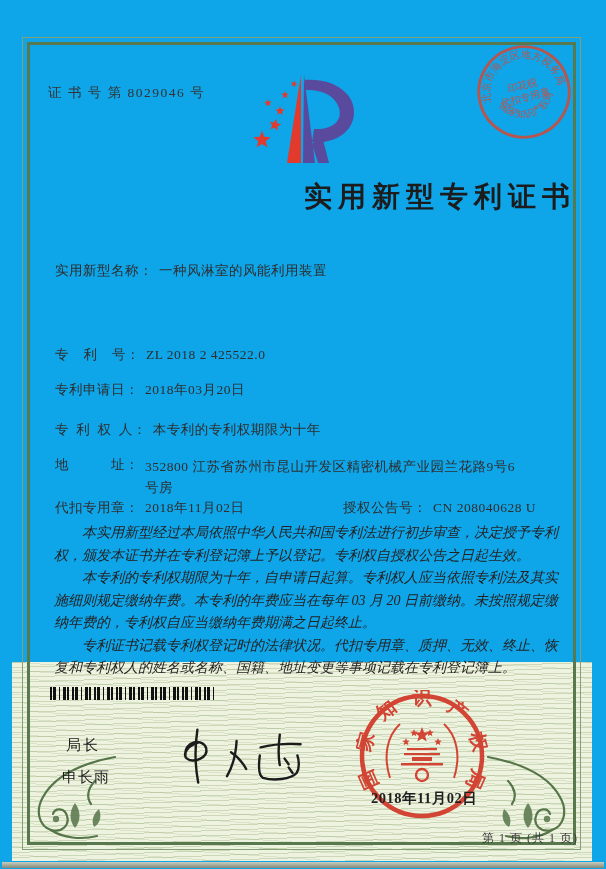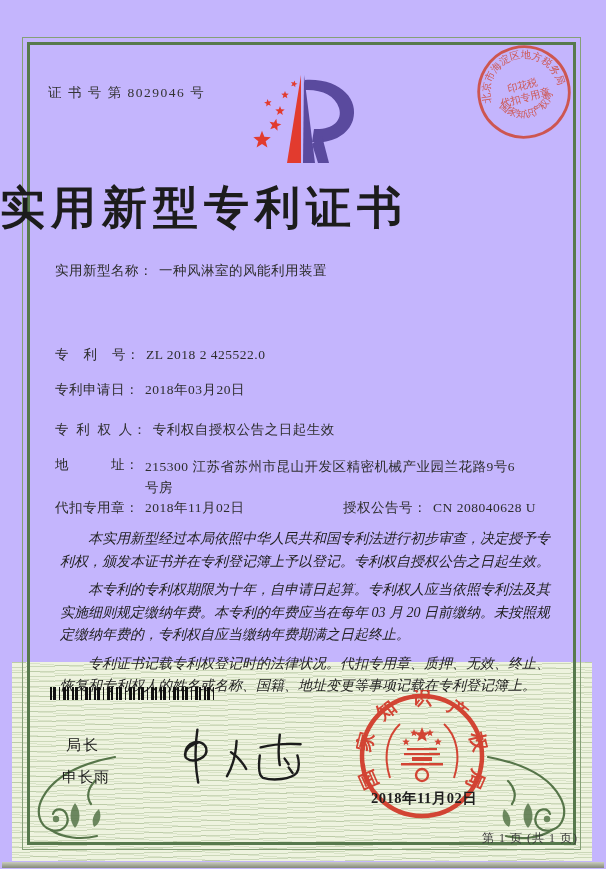--- a/index.html
+++ b/index.html
@@ -1,47 +1,47 @@
 <!DOCTYPE html>
 <html><head>
 <meta charset="utf-8">
 <style>
   html,body{margin:0;padding:0;}
   body{
     width:606px;height:869px;position:relative;
     background:#efeeea;
     font-family:"Liberation Serif","DejaVu Serif",serif;
   }
-  .page{position:absolute;inset:0;background:#c4b5fd;overflow:hidden;}
+  .page{position:absolute;inset:0;background:#0ea5e9;overflow:hidden;}
   .page-edge{position:absolute;left:2px;right:2px;bottom:1px;height:6px;
     background:linear-gradient(#c9cdbd,#84897a);}
   .guilloche{position:absolute;left:12px;right:14px;top:662px;bottom:8px;
     background-color:#eef3df;
     background-image:
       repeating-linear-gradient(178deg, rgba(122,152,94,0.30) 0 1px, rgba(0,0,0,0) 1px 5px),
       repeating-linear-gradient(184deg, rgba(122,152,94,0.18) 0 1px, rgba(0,0,0,0) 1px 8px);}
   .frame-outer{position:absolute;left:22px;top:37px;right:25px;bottom:19px;
     border:1.5px solid #85a077;}
   .frame-inner{position:absolute;left:27px;top:42px;right:30px;bottom:24px;
     border:3px solid #57794d;}
   .cert-no{position:absolute;left:48px;top:84px;font-size:13.5px;color:#333;
     letter-spacing:1.5px;white-space:nowrap;}
   .logo{position:absolute;left:246px;top:74px;}
   .tax-stamp{position:absolute;left:472px;top:40px;opacity:.88;}
-  .title{position:absolute;left:0;right:30px;top:178px;text-align:left;
-    font-size:45px;font-weight:bold;color:#1c1c1c;letter-spacing:6px;}
+  .title{position:absolute;left:0;right:30px;top:178px;text-align:right;
+    font-size:28px;font-weight:bold;color:#1c1c1c;letter-spacing:6px;}
   .frow{position:absolute;left:55px;font-size:13.5px;color:#2e2e2e;
     letter-spacing:.5px;white-space:nowrap;}
   .frow .val{margin-left:6px;}
   .addr-val{display:inline-block;width:372px;white-space:normal;
     vertical-align:top;line-height:21px;}
   .grant-no-pair{position:absolute;left:288px;top:0;}
   .paras{position:absolute;left:54px;top:522px;width:504px;font-size:14px;
     font-style:italic;color:#222;line-height:22.5px;}
-  .paras p{margin:6px;text-indent:2em;}
+  .paras p{margin:0;text-indent:2em;}
   .barcode{position:absolute;left:50px;top:687px;width:166px;height:13px;
     background:repeating-linear-gradient(90deg,
       #111 0 2px,transparent 2px 3px,#111 3px 6px,transparent 6px 9px,
       #111 9px 10px,transparent 10px 13px,#111 13px 16px,transparent 16px 17px,
       #111 17px 19px,transparent 19px 22px);}
   .director-title{position:absolute;left:66px;top:736px;font-size:15px;color:#1a1a1a;
     font-family:"Liberation Sans","DejaVu Sans",sans-serif;letter-spacing:2px;text-align:right;}
   .director-name{position:absolute;left:62px;top:768px;font-size:15px;color:#1a1a1a;
     font-family:Liberation Mono, monospace;letter-spacing:1px;text-align:center;}
   .signature{position:absolute;left:163px;top:720px;}
@@ -136,24 +136,24 @@
   <div class="frow" style="top:262px">
     <span>实用新型名称：</span><span class="val">一种风淋室的风能利用装置</span>
   </div>
   <div class="frow" style="top:346px">
     <span>专  利  号：</span><span class="val">ZL 2018 2 425522.0</span>
   </div>
   <div class="frow" style="top:381px">
     <span>专利申请日：</span><span class="val">2018年03月20日</span>
   </div>
   <div class="frow" style="top:421px">
-    <span>专 利 权 人：</span><span class="val">专利权自授权公告之日起生效</span>
+    <span>专 利 权 人：</span><span class="val">本专利的专利权期限为十年</span>
   </div>
   <div class="frow" style="top:456px">
-    <span>地　　　址：</span><span class="val addr-val">215300 江苏省苏州市昆山开发区精密机械产业园兰花路9号6号房</span>
+    <span>地　　　址：</span><span class="val addr-val">352800 江苏省苏州市昆山开发区精密机械产业园兰花路9号6号房</span>
   </div>
   <div class="frow" style="top:499px">
     <span>代扣专用章：</span><span class="val">2018年11月02日</span>
     <span class="grant-no-pair">
       <span>授权公告号：</span><span class="val">CN 208040628 U</span>
     </span>
   </div>
 
   <div class="paras">
     <p>本实用新型经过本局依照中华人民共和国专利法进行初步审查，决定授予专利权，颁发本证书并在专利登记簿上予以登记。专利权自授权公告之日起生效。</p>

